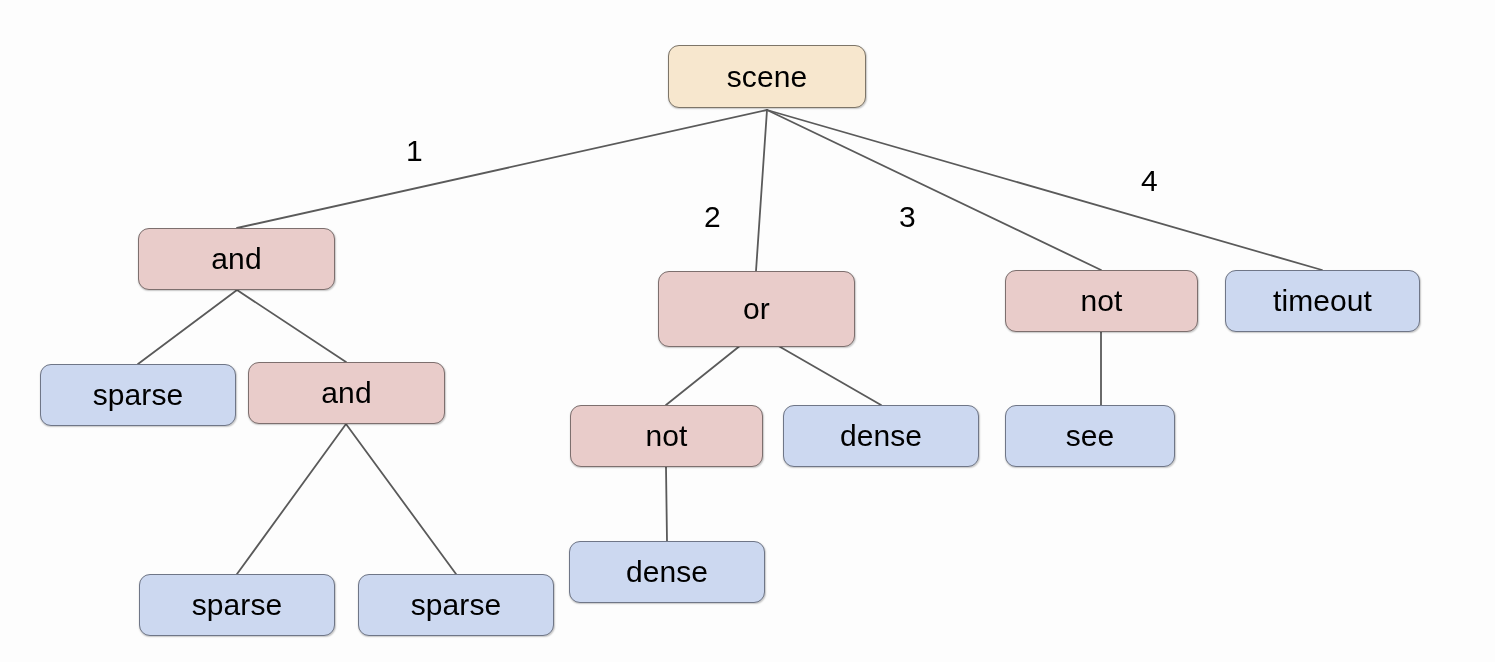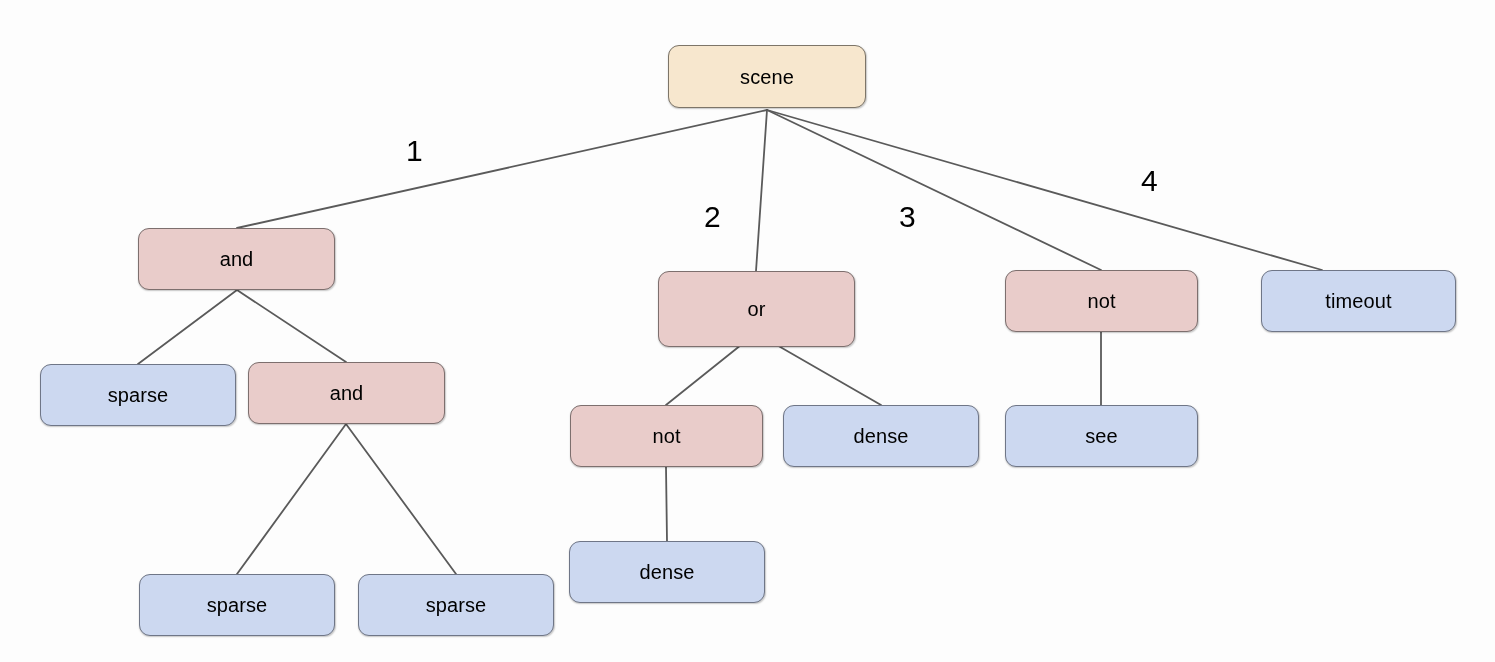--- a/index.html
+++ b/index.html
@@ -28,21 +28,21 @@
   }
   .tree-node {
     position: absolute;
     box-sizing: border-box;
     display: flex;
     align-items: center;
     justify-content: center;
     border: 1.6px solid #7a7a7a;
     border-radius: 11px;
     font-family: "Liberation Sans", sans-serif;
-    font-size: 20px;
+    font-size: 30px;
     line-height: 1;
     color: #000000;
     letter-spacing: 0.1px;
     box-shadow: 0.5px 1px 1.5px rgba(0,0,0,0.22);
     white-space: nowrap;
   }
   .node-root {
     background: #f7e7ce;
     border-color: #7d7568;
   }
@@ -88,22 +88,22 @@
       <div class="tree-node node-op" style="left: 138px; top: 228px; width: 197px; height: 62px;">and</div>
       <div class="tree-node node-leaf" style="left: 40px; top: 364px; width: 196px; height: 62px;">sparse</div>
       <div class="tree-node node-op" style="left: 248px; top: 362px; width: 197px; height: 62px;">and</div>
       <div class="tree-node node-leaf" style="left: 139px; top: 574px; width: 196px; height: 62px;">sparse</div>
       <div class="tree-node node-leaf" style="left: 358px; top: 574px; width: 196px; height: 62px;">sparse</div>
       <div class="tree-node node-op" style="left: 658px; top: 271px; width: 197px; height: 76px;">or</div>
       <div class="tree-node node-op" style="left: 570px; top: 405px; width: 193px; height: 62px;">not</div>
       <div class="tree-node node-leaf" style="left: 783px; top: 405px; width: 196px; height: 62px;">dense</div>
       <div class="tree-node node-leaf" style="left: 569px; top: 541px; width: 196px; height: 62px;">dense</div>
       <div class="tree-node node-op" style="left: 1005px; top: 270px; width: 193px; height: 62px;">not</div>
-      <div class="tree-node node-leaf" style="left: 1005px; top: 405px; width: 193px; height: 62px;">see</div>
-      <div class="tree-node node-leaf" style="left: 1225px; top: 270px; width: 195px; height: 62px; margin-left: 36px;">timeout</div>
+      <div class="tree-node node-leaf" style="left: 1005px; top: 405px; width: 170px; height: 62px;">see</div>
+      <div class="tree-node node-leaf" style="left: 1225px; top: 270px; width: 195px; height: 62px;">timeout</div>
     </div>
   <div id="label-layer">
       <div class="edge-label" style="left: 406px; top: 136px;">1</div>
       <div class="edge-label" style="left: 704px; top: 202px;">2</div>
       <div class="edge-label" style="left: 899px; top: 202px;">3</div>
       <div class="edge-label" style="left: 1141px; top: 166px;">4</div>
     </div>
 
 </div>
 

